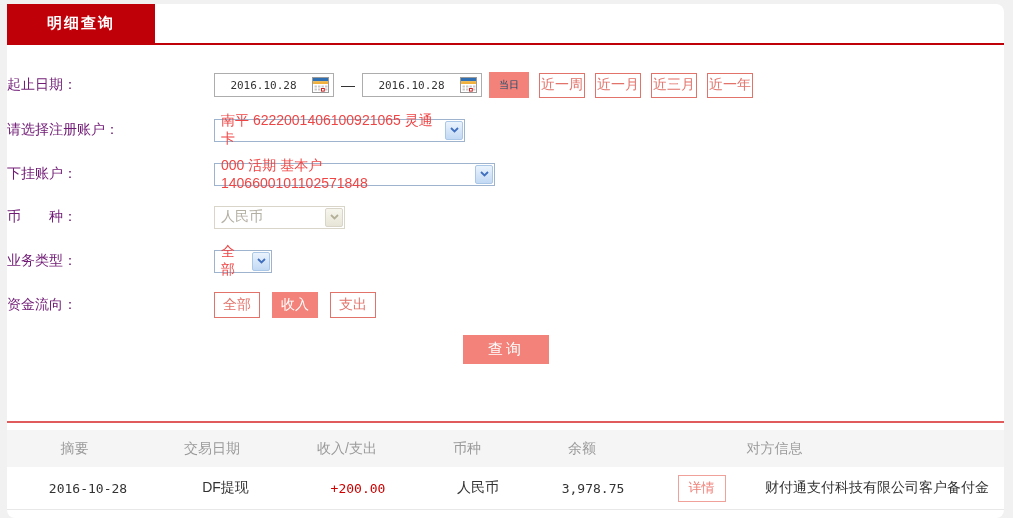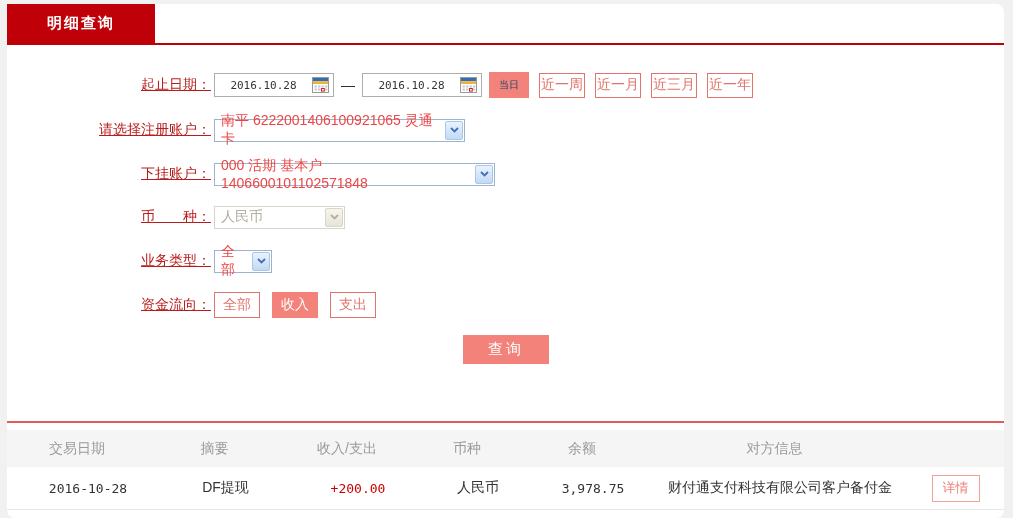--- a/index.html
+++ b/index.html
@@ -24,21 +24,21 @@
     display:flex; align-items:center; justify-content:center;
     letter-spacing:2px; cursor:pointer;
   }
   .tab-underline {
     position:absolute; left:0; top:39px; width:100%; height:2px; background:#c00008;
   }
   
   .form-row {
     position:absolute; left:0; right:0; display:flex; align-items:center; height:26px;
   }
-  .form-label { width:204px; text-align:right; flex:none; color:#b91c1c;text-decoration:underline; }
+  .form-label { width:204px; text-align:left; flex:none; color:#701a75; }
   
   .date-box {
     width:120px; height:24px; border:1px solid #adadad; background:#fff;
     display:flex; align-items:center; margin-left:3px;
   }
   .date-box .val {
     flex:1; text-align:center; font-family:"DejaVu Sans Mono", monospace;
     font-size:11px; color:#333;
   }
   .cal-btn { width:19px; height:18px; border:none; background:transparent; padding:0; margin-right:2px; cursor:pointer; display:flex; align-items:center; }
@@ -224,34 +224,34 @@
     <button class="flow-btn filled">收入</button>
     <button class="flow-btn">支出</button>
   </div>
 
   <button class="query-btn">查询</button>
 
 
   <div class="pink-separator"></div>
 
   <div class="thead">
+    <span class="cell c2">摘要</span>
     <span class="cell c1">交易日期</span>
-    <span class="cell c2">摘要</span>
     <span class="cell c3">收入/支出</span>
     <span class="cell c4">币种</span>
     <span class="cell c5">余额</span>
     <span class="cell c6">对方信息</span>
     <span class="cell c7"></span>
   </div>
 
   <div class="trow">
     <span class="cell c1 num">2016-10-28</span>
     <span class="cell c2">DF提现</span>
     <span class="cell c3 num amount">+200.00</span>
     <span class="cell c4">人民币</span>
     <span class="cell c5 num">3,978.75</span>
-    <span class="cell c6">财付通支付科技有限公司客户备付金</span>
     <span class="cell c7">
       <button class="detail-btn">详情</button>
     </span>
+    <span class="cell c6">财付通支付科技有限公司客户备付金</span>
   </div>
 
 </div>
 
 </body></html>

